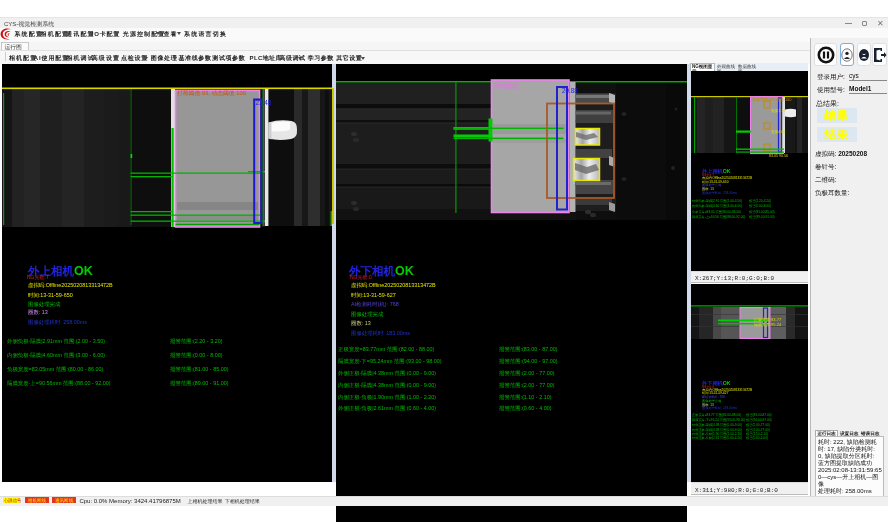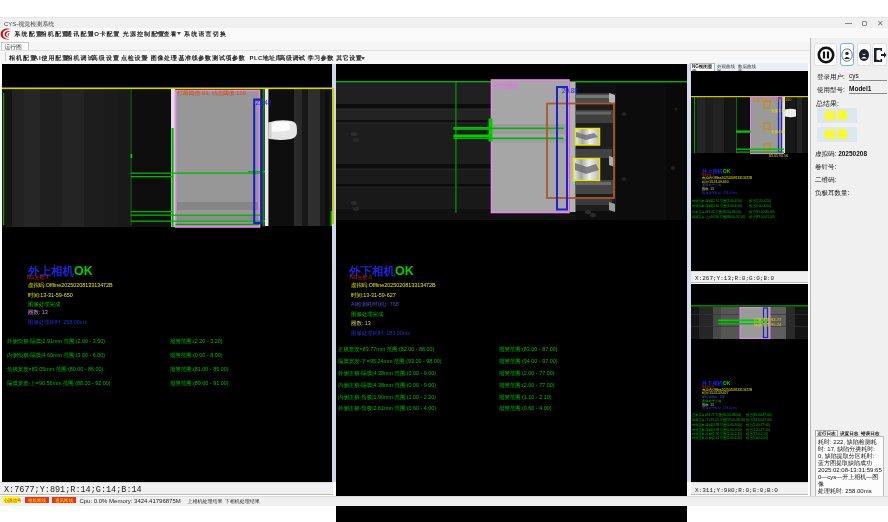--- a/index.html
+++ b/index.html
@@ -376,21 +376,20 @@
   <div class="ptx" style="left:55px;top:133.5px;font-size:3.2px;color:#00bb00;">报警(94.00-97.00)</div>
   <div class="ptx" style="left:1px;top:138.5px;font-size:3.2px;color:#00bb00;">外侧正极-隔膜|4.38 范围(0.00-9.00)</div>
   <div class="ptx" style="left:55px;top:138.5px;font-size:3.2px;color:#00bb00;">报警(2.00-77.00)</div>
   <div class="ptx" style="left:1px;top:143.5px;font-size:3.2px;color:#00bb00;">内侧正极-隔膜|4.38 范围(0.00-9.00)</div>
   <div class="ptx" style="left:55px;top:143.5px;font-size:3.2px;color:#00bb00;">报警(2.00-77.00)</div>
   <div class="ptx" style="left:1px;top:148px;font-size:3.2px;color:#00bb00;">内侧正极-负极|1.90 范围(1.00-2.20)</div>
   <div class="ptx" style="left:55px;top:148px;font-size:3.2px;color:#00bb00;">报警(1.10-2.10)</div>
   <div class="ptx" style="left:1px;top:152.3px;font-size:3.2px;color:#00bb00;">外侧正极-负极|2.61 范围(0.60-4.00)</div>
   <div class="ptx" style="left:55px;top:152.3px;font-size:3.2px;color:#00bb00;">报警(0.60-4.00)</div>
   </div>
-  <div class="abs statusbar" id="statusL">X:7677;Y:891;R:14;G:14;B:14</div>
   <div class="abs statusbar" id="statusRT">X:267;Y:13;R:0;G:0;B:0</div>
   <div class="abs statusbar" id="statusRB">X:311;Y:980;R:0;G:0;B:0</div>
 
   <div class="abs" id="sidebar"></div>
 
   <div class="abs" style="left:814px;top:43px;width:23px;height:23px;background:#fdfdfd;border:1px solid #e0e0e0;border-radius:3px;"></div>
   <svg class="abs" style="left:817px;top:46px" width="18" height="18" viewBox="0 0 18 18">
     <circle cx="9" cy="9" r="7.2" fill="none" stroke="#111" stroke-width="2.6"></circle>
     <rect x="5.9" y="5.5" width="2.2" height="7" fill="#111"></rect>
     <rect x="9.9" y="5.5" width="2.2" height="7" fill="#111"></rect>

